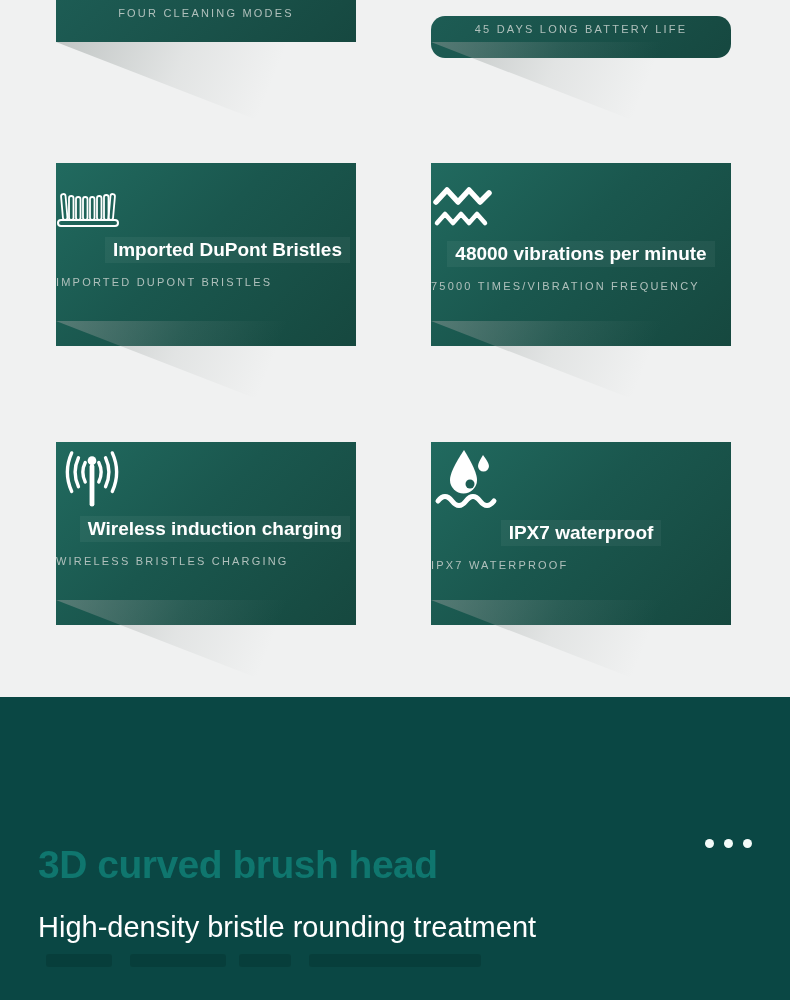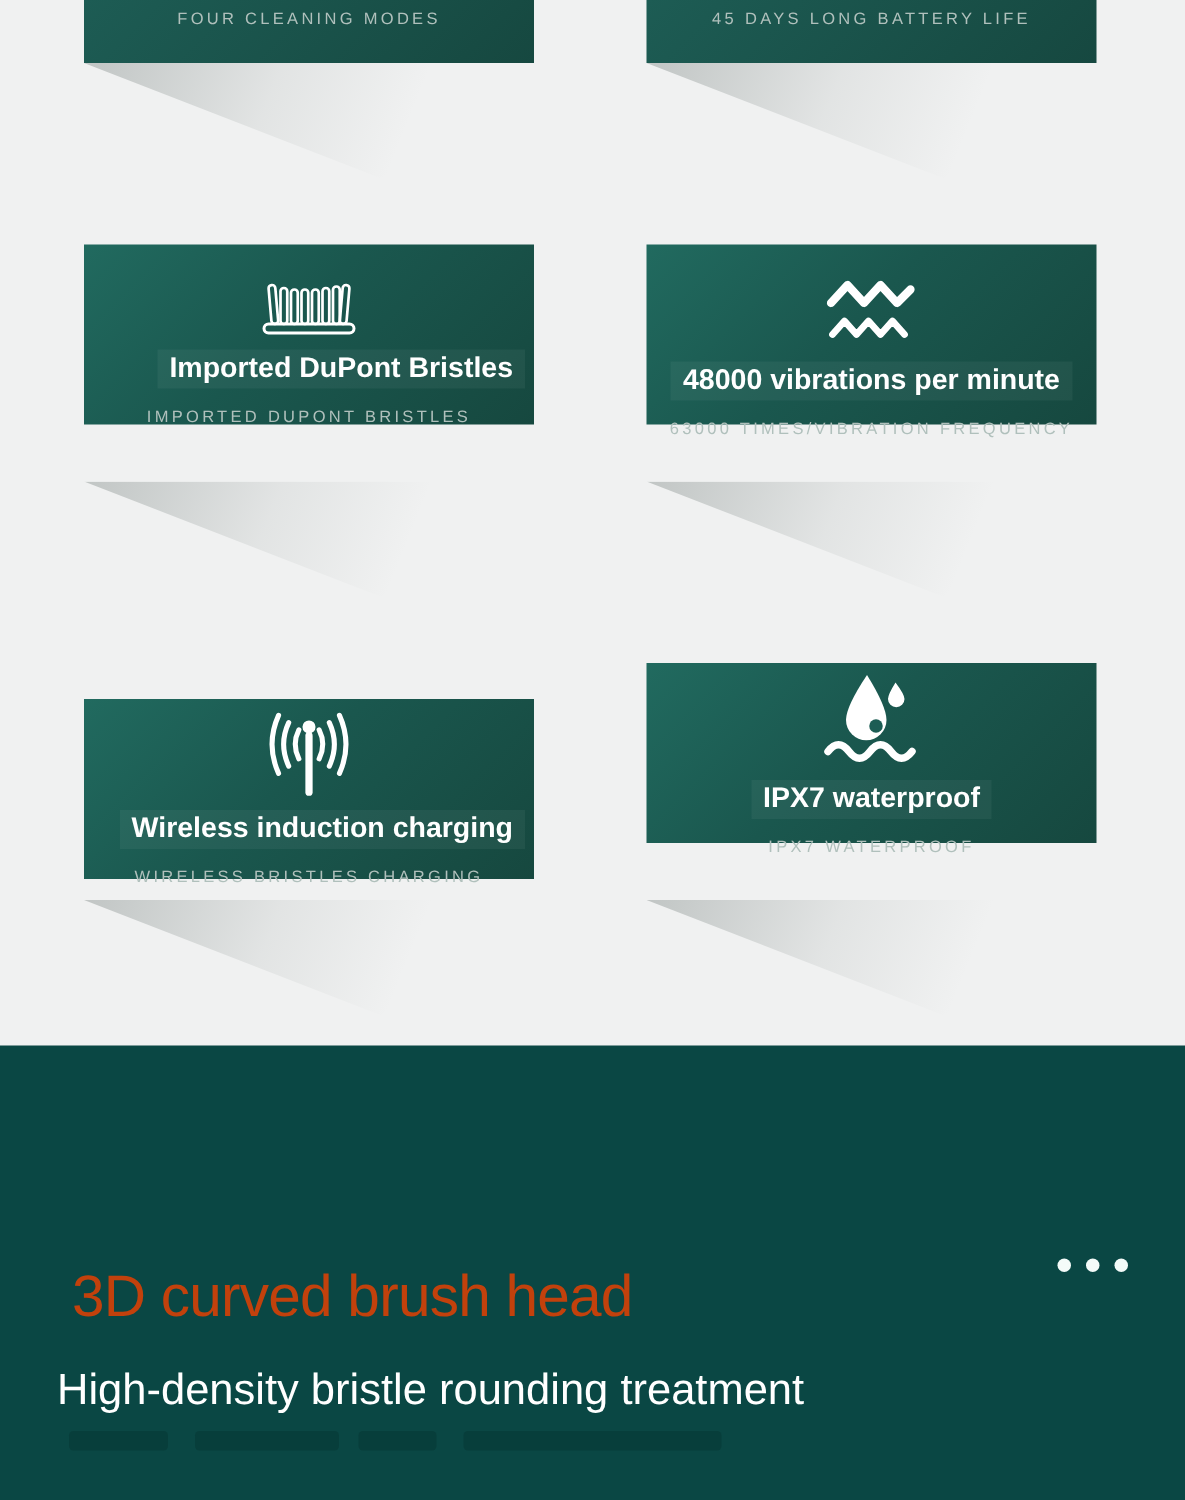--- a/index.html
+++ b/index.html
@@ -1,23 +1,23 @@
 <!DOCTYPE html>
 <html><head>
 <meta charset="utf-8">
 <style>
   * { margin:0; padding:0; box-sizing:border-box; }
   body { font-family:"Liberation Sans", sans-serif; background:#ffffff; }
   .page { position:relative; width:790px; height:1000px; overflow:hidden; background:#f0f1f1; }
 
   
   .card {
-    position:absolute; width:300px; height:120px;
+    position:absolute; width:300px; height:183px;
     background:linear-gradient(135deg,#216a5f 0%,#1a574e 45%,#16483f 100%);
-    display:flex; flex-direction:column; align-items:center;
+    display:flex; flex-direction:column; align-items:flex-start;
   }
   .card-partial {
     position:absolute; width:300px; height:42px;
     background:linear-gradient(135deg,#1d5c54 0%,#164840 100%);
     display:flex; justify-content:center; align-items:flex-start; padding-top:7px;text-align:right;
   }
   .icon-box { margin-top:22px; height:44px; display:flex; align-items:flex-end; justify-content:center; }
   .title-row { width:100%; margin-top:8px; padding:0 6px; }
   .align-right { text-align:right; }
   .align-center { text-align:center;margin-top:12px; }
@@ -38,41 +38,41 @@
   }
 
   
   .dark-section { position:absolute; left:0; top:697px; width:790px; height:303px; background:#0a4744; }
   .eyebrow {
     position:absolute; left:40px; top:772px;
     font-size:15px; letter-spacing:3.5px; color:#cfe0dc; white-space:nowrap;
   }
   .hero-title {
     position:absolute; left:38px; top:843px;
-    font-size:39px; font-weight:normal; color:#c2410c; letter-spacing:-0.5px; white-space:nowrap;margin-left:10px;
+    font-size:39px; font-weight:bold; color:#0f766e; letter-spacing:-0.5px; white-space:nowrap;
   }
   .hero-subtitle {
     position:absolute; left:38px; top:911px;
     font-size:29px; font-weight:normal; color:#ffffff; white-space:nowrap;
   }
   .dots { position:absolute; left:705px; top:839px; display:flex; gap:10px; }
   .dots span { width:9px; height:9px; border-radius:50%; background:#f4fbf9; display:block; }
   .faint-block { position:absolute; height:13px; top:954px; background:rgba(2,30,27,0.22); border-radius:3px; }
 
   svg { display:block; }
 </style>
 </head>
 <body>
 
 <div class="page">
 
   <div class="card-partial" style="left:56px; top:0;">
     <div class="caption" style="margin-top:0;">FOUR CLEANING MODES</div>
   </div>
-  <div class="card-partial" style="left:431px; top:0;">
+  <div class="card-partial" style="left:431px; top:16px;border-radius:14px;">
     <div class="caption" style="margin-top:0;">45 DAYS LONG BATTERY LIFE</div>
   </div>
   <div class="wedge" style="left:56px; top:42px;"></div>
   <div class="wedge" style="left:431px; top:42px;"></div>
 
   <div class="card" style="left:56px; top:163px;">
     <div class="icon-box">
       <svg width="64" height="40" viewBox="0 0 64 40" fill="none" stroke="#ffffff">
         <rect x="2" y="31" width="60" height="6" rx="3" stroke-width="2"></rect>
         <rect x="6" y="5" width="4.5" height="26" rx="2.2" stroke-width="1.8" transform="rotate(-5 8 18)"></rect>
@@ -95,25 +95,25 @@
   <div class="card" style="left:431px; top:163px;">
     <div class="icon-box">
       <svg width="64" height="44" viewBox="0 0 64 44" fill="none" stroke="#ffffff" stroke-linecap="round" stroke-linejoin="round">
         <polyline points="5,17 16,5 27,17 38,5 49,17 58,8" stroke-width="5.5"></polyline>
         <polyline points="6,38 14,29 22,38 30,29 38,38 46,29 54,38" stroke-width="4.5"></polyline>
       </svg>
     </div>
     <div class="title-row align-center">
       <span class="title-span">48000 vibrations per minute</span>
     </div>
-    <div class="caption">63000 TIMES/VIBRATION FREQUENCY</div>
+    <div class="caption">75000 TIMES/VIBRATION FREQUENCY</div>
   </div>
   <div class="wedge" style="left:431px; top:321px;"></div>
 
-  <div class="card" style="left:56px; top:442px;margin-top:24px;">
+  <div class="card" style="left:56px; top:442px;">
     <div class="icon-box">
       <svg width="72" height="58" viewBox="0 0 72 60" fill="none" stroke="#ffffff" stroke-linecap="round">
         <circle cx="36" cy="11" r="4.5" fill="#ffffff" stroke="none"></circle>
         <line x1="36" y1="17" x2="36" y2="56" stroke-width="5"></line>
         <path d="M29 13 Q24 23 29 33" stroke-width="3.5"></path>
         <path d="M22 8  Q15 23 22 38" stroke-width="3.5"></path>
         <path d="M15 3  Q6  23 15 43" stroke-width="3.5"></path>
         <path d="M43 13 Q48 23 43 33" stroke-width="3.5"></path>
         <path d="M50 8  Q57 23 50 38" stroke-width="3.5"></path>
         <path d="M57 3  Q66 23 57 43" stroke-width="3.5"></path>

